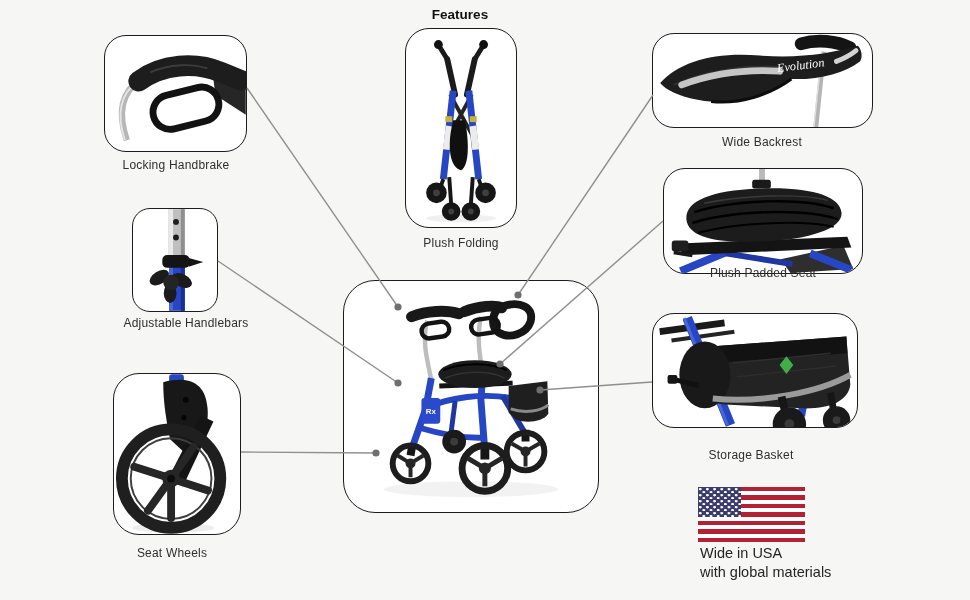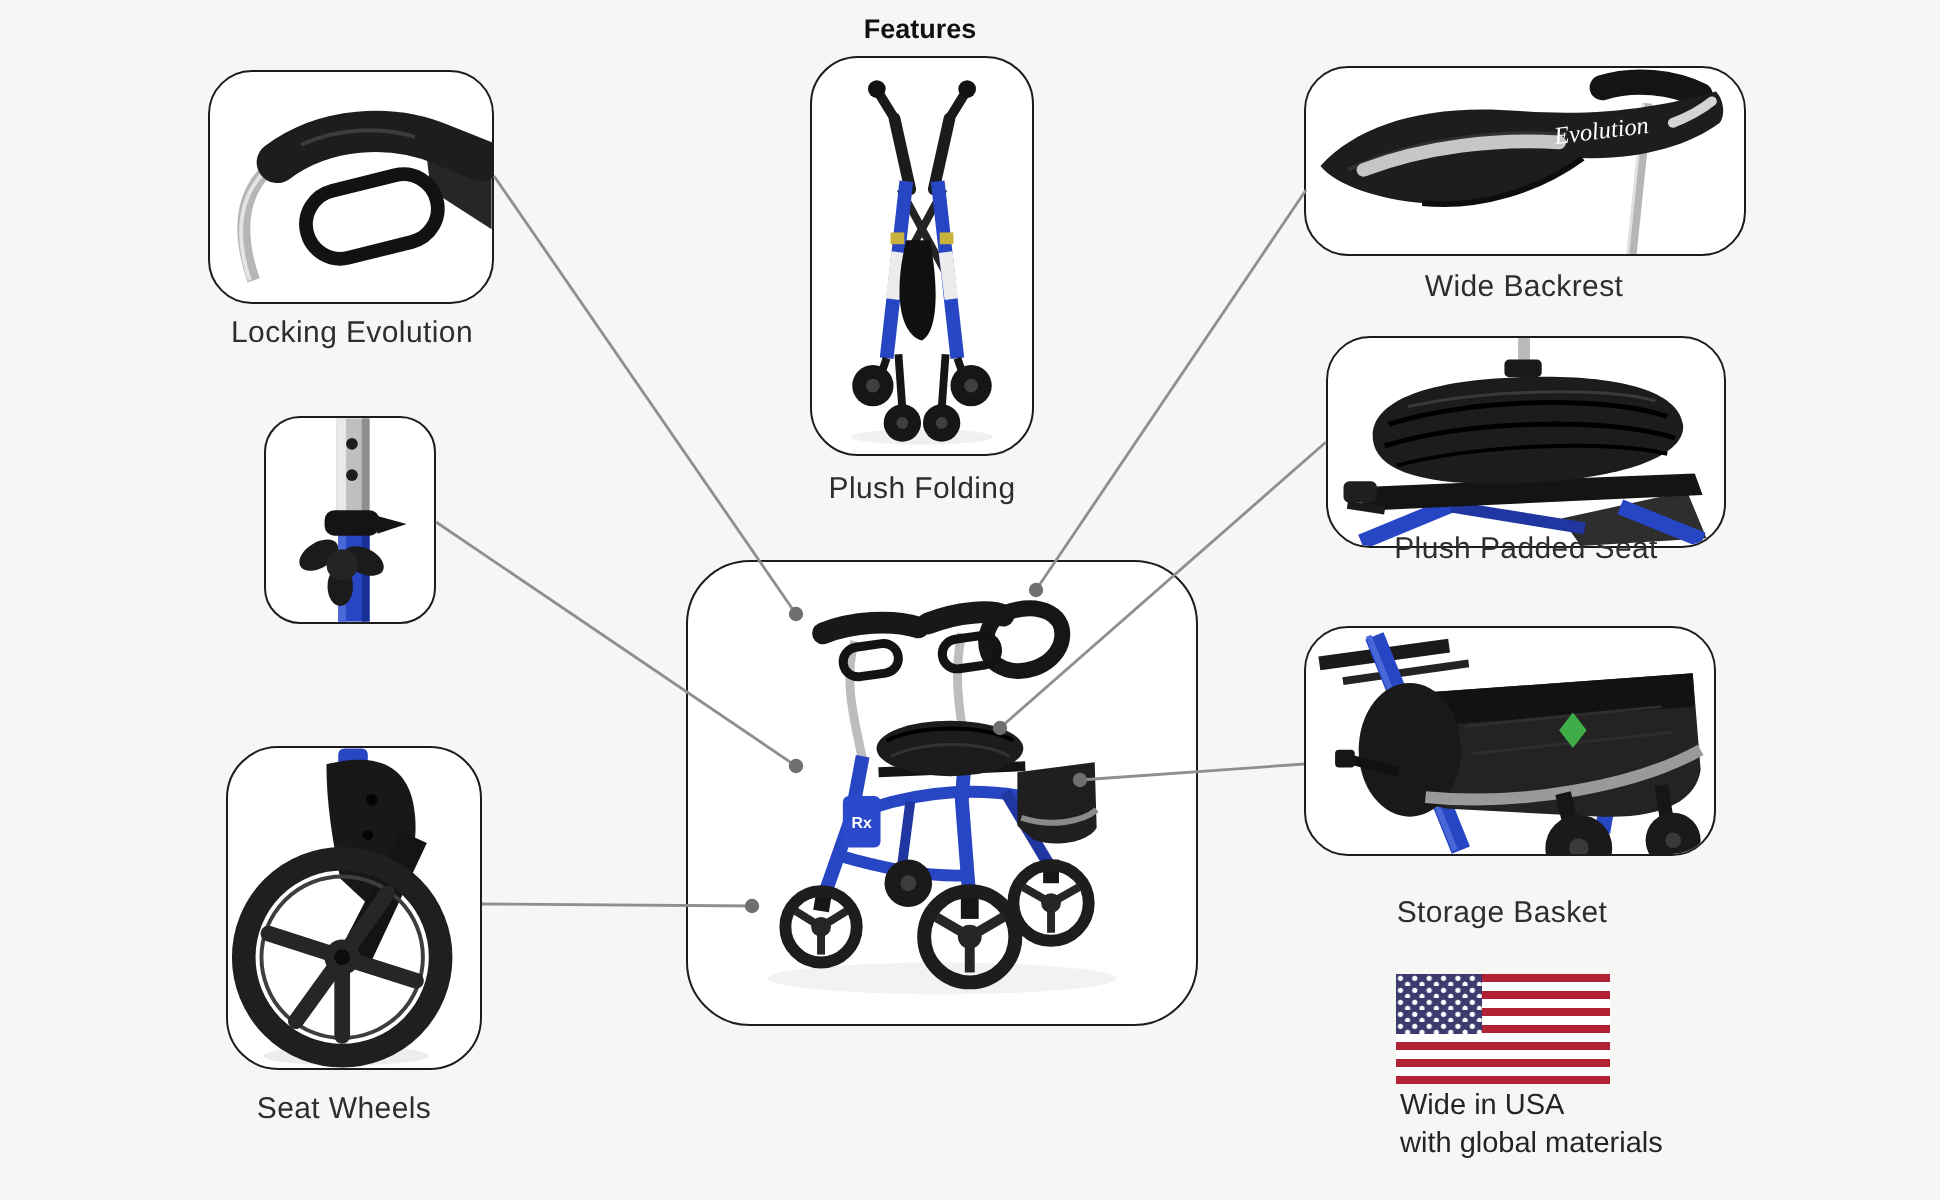--- a/index.html
+++ b/index.html
@@ -7,21 +7,21 @@
     position:relative;width:970px;height:600px;background:#f6f6f5;
     font-family:"Liberation Sans",sans-serif;overflow:hidden;
   }
   .fbox{
     position:absolute;background:#ffffff;border:1.7px solid #1c1c1c;
     box-sizing:border-box;overflow:hidden;z-index:2;
   }
   .fbox svg{display:block;width:100%;height:100%;}
   .caption{
     position:absolute;transform:translateX(-50%);white-space:nowrap;
-    color:#2e2e2e;font-size:15px;letter-spacing:.2px;z-index:4;
+    color:#2e2e2e;font-size:12px;letter-spacing:.2px;z-index:4;
   }
   .title{
     position:absolute;transform:translateX(-50%);white-space:nowrap;
     color:#111;font-size:13.5px;font-weight:bold;z-index:4;
   }
   #connector-layer{position:absolute;left:0;top:0;z-index:3;pointer-events:none;}
   #flag{
     position:absolute;left:698px;top:487px;width:107px;height:55px;z-index:2;
     background:repeating-linear-gradient(180deg,#b22234 0 4.23px,#ffffff 4.23px 8.46px);
   }
@@ -65,40 +65,41 @@
   <div class="fbox" style="left:104px;top:35px;width:143px;height:117px;border-radius:22px">
     <svg viewBox="0 0 143 117">
       <path d="M22,106 C13,80 15,58 36,44" fill="none" stroke="#b6b6b6" stroke-width="6.5"></path>
       <path d="M20,106 C12,82 14,60 33,46" fill="none" stroke="#e4e4e4" stroke-width="2"></path>
       <path d="M108,26 L143,40 L143,80 L112,60 Z" fill="#262626"></path>
       <path d="M34,46 C58,28 92,26 118,37 L138,45" fill="none" stroke="#1d1d1d" stroke-width="21" stroke-linecap="round"></path>
       <path d="M46,37 C66,28 88,28 104,33" fill="none" stroke="#3c3c3c" stroke-width="2"></path>
       <rect x="48" y="56" width="68" height="35" rx="17.5" fill="none" stroke="#121212" stroke-width="7" transform="rotate(-14 82 73)"></rect>
     </svg>
   </div>
-  <div class="caption" style="left:176px;top:158px">Locking Evolution</div>
+  <div class="caption" style="left:176px;top:158px">Locking Handbrake</div>
 
   <div class="fbox" style="left:132px;top:208px;width:86px;height:104px;border-radius:18px">
     <svg viewBox="0 0 86 104">
       <rect x="36" y="0" width="17" height="54" fill="#bfbfbf"></rect>
       <rect x="36" y="0" width="5" height="54" fill="#e9e9e9"></rect>
       <rect x="49" y="0" width="4" height="54" fill="#8f8f8f"></rect>
       <circle cx="44" cy="13" r="3" fill="#1d1d1d"></circle>
       <circle cx="44" cy="29" r="3" fill="#1d1d1d"></circle>
       <rect x="37" y="58" width="16" height="46" fill="#2746c4"></rect>
       <rect x="37" y="58" width="4" height="46" fill="#4a67d8"></rect>
       <rect x="49" y="58" width="4" height="46" fill="#172f96"></rect>
       <rect x="30" y="47" width="28" height="13" rx="5" fill="#141414"></rect>
       <path d="M57,50 L72,54 L57,59 Z" fill="#141414"></path>
       <ellipse cx="27" cy="70" rx="11" ry="6.5" transform="rotate(-32 27 70)" fill="#1b1b1b"></ellipse>
       <ellipse cx="50" cy="73" rx="11" ry="6.5" transform="rotate(26 50 73)" fill="#1b1b1b"></ellipse>
       <ellipse cx="38" cy="86" rx="6.5" ry="10" fill="#1b1b1b"></ellipse>
       <circle cx="39" cy="75" r="8" fill="#242424"></circle>
     </svg>
   </div>
+  <div class="caption" style="left:186px;top:316px">Adjustable Handlebars</div>
 
   <div class="fbox" style="left:113px;top:373px;width:128px;height:162px;border-radius:26px">
     <svg viewBox="0 0 128 162">
       <ellipse cx="60" cy="156" rx="42" ry="5" fill="#000" opacity="0.07"></ellipse>
       <rect x="56" y="0" width="15" height="16" rx="3" fill="#2746c4"></rect>
       <path d="M50,8 C78,1 93,10 95,34 C97,56 88,72 72,80 L57,66 C53,46 50,28 50,8 Z" fill="#181818"></path>
       <path d="M88,42 L101,48 L70,114 L55,106 Z" fill="#141414"></path>
       <circle cx="73" cy="26" r="3" fill="#050505"></circle>
       <circle cx="71" cy="44" r="2.6" fill="#050505"></circle>
       <circle cx="72" cy="60" r="2.6" fill="#050505"></circle>

